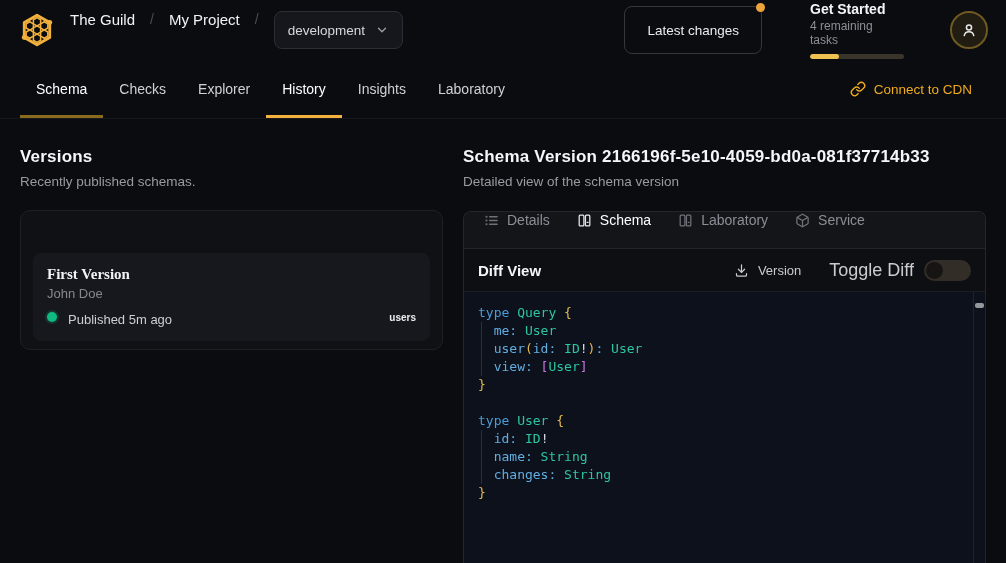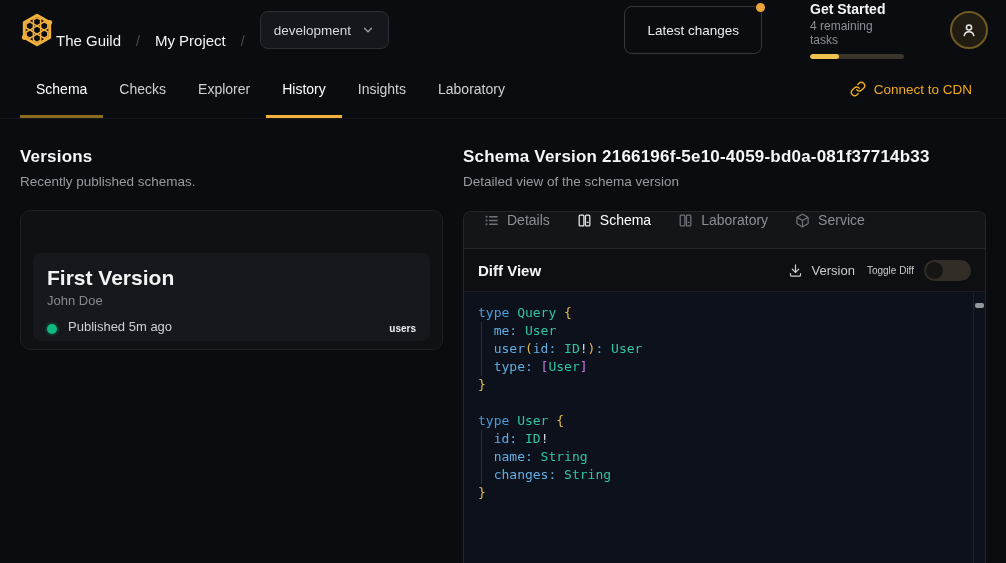--- a/index.html
+++ b/index.html
@@ -6,21 +6,21 @@
   html,body { background:#000; }
   .app {
     position:relative; width:1006px; height:563px;
     background:#0a0c10; overflow:hidden;
     font-family:"Liberation Sans", sans-serif;
     color:#fff; -webkit-font-smoothing:antialiased;
   }
   
   .topbar { height:60px; display:flex; align-items:center; padding:0 18px; }
   .logo { width:38px; height:38px; flex:0 0 auto; cursor:pointer; }
-  .breadcrumb { display:flex; align-items:flex-end; gap:15px; }
+  .breadcrumb { display:flex; align-items:flex-start; gap:15px; margin-left:14px; }
   .bc-link { font-size:15px; font-weight:500; color:#f2f3f5; cursor:pointer; }
   .bc-sep { color:#4a4d53; font-size:14px; }
   .env-select {
     display:flex; align-items:center; gap:10px; height:38px; padding:0 13px;
     background:#15171c; border:1px solid #2b2e34; border-radius:8px;
     color:#d6d8db; font-size:13.5px; cursor:pointer;
   }
   .spacer { flex:1; }
   .latest-btn {
     position:relative; height:48px; padding:0 22px;
@@ -68,23 +68,23 @@
   .section-title { font-size:17px; font-weight:700; color:#f5f6f7; letter-spacing:.2px; }
   .section-sub { margin-top:7px; font-size:13.5px; color:#989ba1; }
   .versions-card {
     margin-top:21px; height:140px; border-radius:10px;
     background:#0f1115; border:1px solid #1d2026; padding:42px 12px 12px;
   }
   .version-item {
     height:88px; border-radius:8px; background:#16181d; padding:13px 14px;
     cursor:pointer;
   }
-  .vi-name { font-size:21px; font-weight:600; color:#f2f3f4; }
+  .vi-name { font-size:15px; font-weight:600; color:#f2f3f4;font-family:Liberation Serif, serif; }
   .vi-author { margin-top:3px; font-size:13px; color:#85888e; }
-  .vi-row { margin-top:11px; display:flex; align-items:flex-end; }
+  .vi-row { margin-top:11px; display:flex; align-items:flex-start; }
   .vi-dot { width:10px; height:10px; border-radius:50%; background:#10b981;
     box-shadow:0 0 0 2px rgba(16,185,129,.18); margin-right:11px; }
   .vi-status { font-size:13px; color:#cbced3; }
   .vi-service { margin-left:auto; font-size:10px; font-weight:700; color:#eceef0; }
   
   .panel {
     margin-top:22px; flex:1; border:1px solid #23262d; border-bottom:none;
     border-radius:8px 8px 0 0; overflow:hidden; display:flex; flex-direction:column;
     background:#0d0f13;
   }
@@ -98,21 +98,21 @@
   .ptab.active { color:#ffffff; }
   .ptab.active svg { stroke:#e8eaec; }
   .diff-row {
     height:43px; flex:0 0 auto; display:flex; align-items:center; padding:0 14px;
     border-bottom:1px solid #1a1d22;
   }
   .diff-title { font-size:15px; font-weight:700; color:#f4f5f6; }
   .download-btn { margin-left:auto; display:flex; align-items:center; gap:9px;
     font-size:13px; color:#c9ccd1; background:none; border:none;
     font-family:inherit; cursor:pointer; }
-  .toggle-label { margin-left:12px; font-size:10px; color:#c9ccd1; }
+  .toggle-label { margin-left:28px; font-size:18px; color:#c9ccd1; }
   .switch {
     margin-left:10px; width:47px; height:21px; border-radius:11px;
     background:#322d27; position:relative; cursor:pointer;
   }
   .switch-knob {
     position:absolute; top:2px; left:2px; width:17px; height:17px;
     border-radius:50%; background:#171513;
   }
   
   .code-area {
@@ -313,21 +313,21 @@
           </div>
         </div>
 
         <div class="code-area">
           <div class="indent-guide guide-1"></div>
           <div class="indent-guide guide-2"></div>
           <div>
               <div class="code-line"><span class="tok-kw">type </span><span class="tok-typ">Query </span><span class="tok-pun">{</span></div>
               <div class="code-line"><span class="tok-fld">  me:</span><span class="tok-typ"> User</span></div>
               <div class="code-line"><span class="tok-fld">  user</span><span class="tok-pun">(</span><span class="tok-fld">id:</span><span class="tok-typ"> ID</span><span class="tok-pln">!</span><span class="tok-pun">)</span><span class="tok-fld">:</span><span class="tok-typ"> User</span></div>
-              <div class="code-line"><span class="tok-fld">  type:</span><span class="tok-brk"> [</span><span class="tok-typ">User</span><span class="tok-brk">]</span></div>
+              <div class="code-line"><span class="tok-fld">  view:</span><span class="tok-brk"> [</span><span class="tok-typ">User</span><span class="tok-brk">]</span></div>
               <div class="code-line"><span class="tok-pun">}</span></div>
               <div class="code-line">&nbsp;</div>
               <div class="code-line"><span class="tok-kw">type </span><span class="tok-typ">User </span><span class="tok-pun">{</span></div>
               <div class="code-line"><span class="tok-fld">  id:</span><span class="tok-typ"> ID</span><span class="tok-pln">!</span></div>
               <div class="code-line"><span class="tok-fld">  name:</span><span class="tok-typ"> String</span></div>
               <div class="code-line"><span class="tok-fld">  changes:</span><span class="tok-typ"> String</span></div>
               <div class="code-line"><span class="tok-pun">}</span></div>
             </div>
           <div class="code-scrollbar">
             <div class="scroll-thumb"></div>

